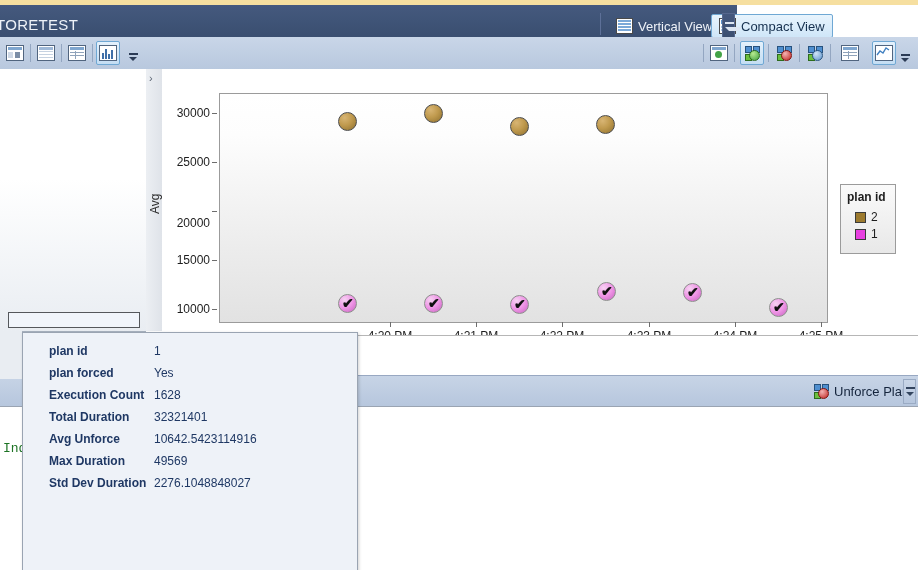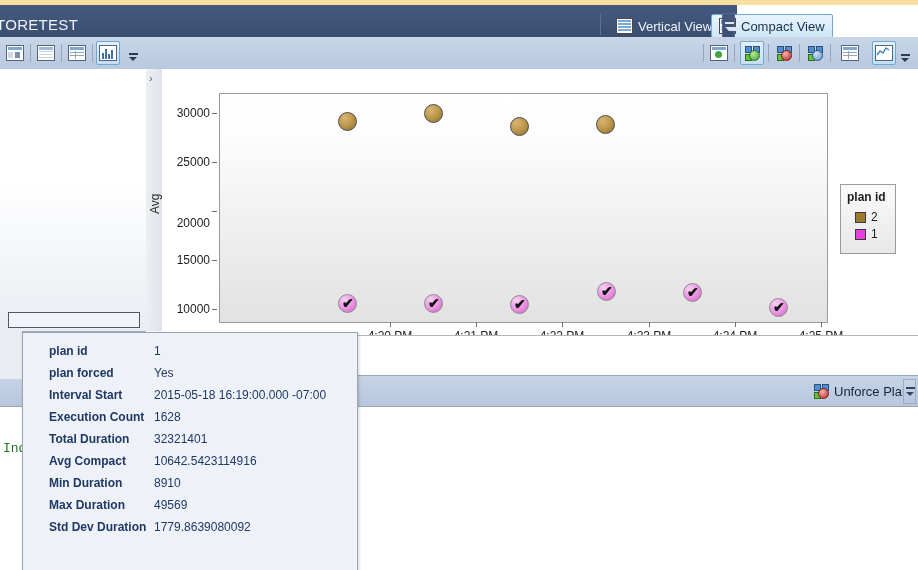--- a/index.html
+++ b/index.html
@@ -450,41 +450,33 @@
   <div id="tt-list">
     <div class="tt-row">
       <span class="tt-key">plan id</span>
       <span class="tt-val">1</span>
     </div>
     <div class="tt-row">
       <span class="tt-key">plan forced</span>
       <span class="tt-val">Yes</span>
     </div>
     <div class="tt-row">
-      <span class="tt-key">Interval Start</span>
-      <span class="tt-val">2015-05-18 16:19:00.000 -07:00</span>
-    </div>
-    <div class="tt-row">
       <span class="tt-key">Execution Count</span>
       <span class="tt-val">1628</span>
     </div>
     <div class="tt-row">
       <span class="tt-key">Total Duration</span>
       <span class="tt-val">32321401</span>
     </div>
     <div class="tt-row">
-      <span class="tt-key">Avg Compact</span>
+      <span class="tt-key">Avg Unforce</span>
       <span class="tt-val">10642.5423114916</span>
-    </div>
-    <div class="tt-row">
-      <span class="tt-key">Min Duration</span>
-      <span class="tt-val">8910</span>
     </div>
     <div class="tt-row">
       <span class="tt-key">Max Duration</span>
       <span class="tt-val">49569</span>
     </div>
     <div class="tt-row">
       <span class="tt-key">Std Dev Duration</span>
-      <span class="tt-val">1779.8639080092</span>
+      <span class="tt-val">2276.1048848027</span>
     </div>
   </div>
 </div>
 
 </body></html>

